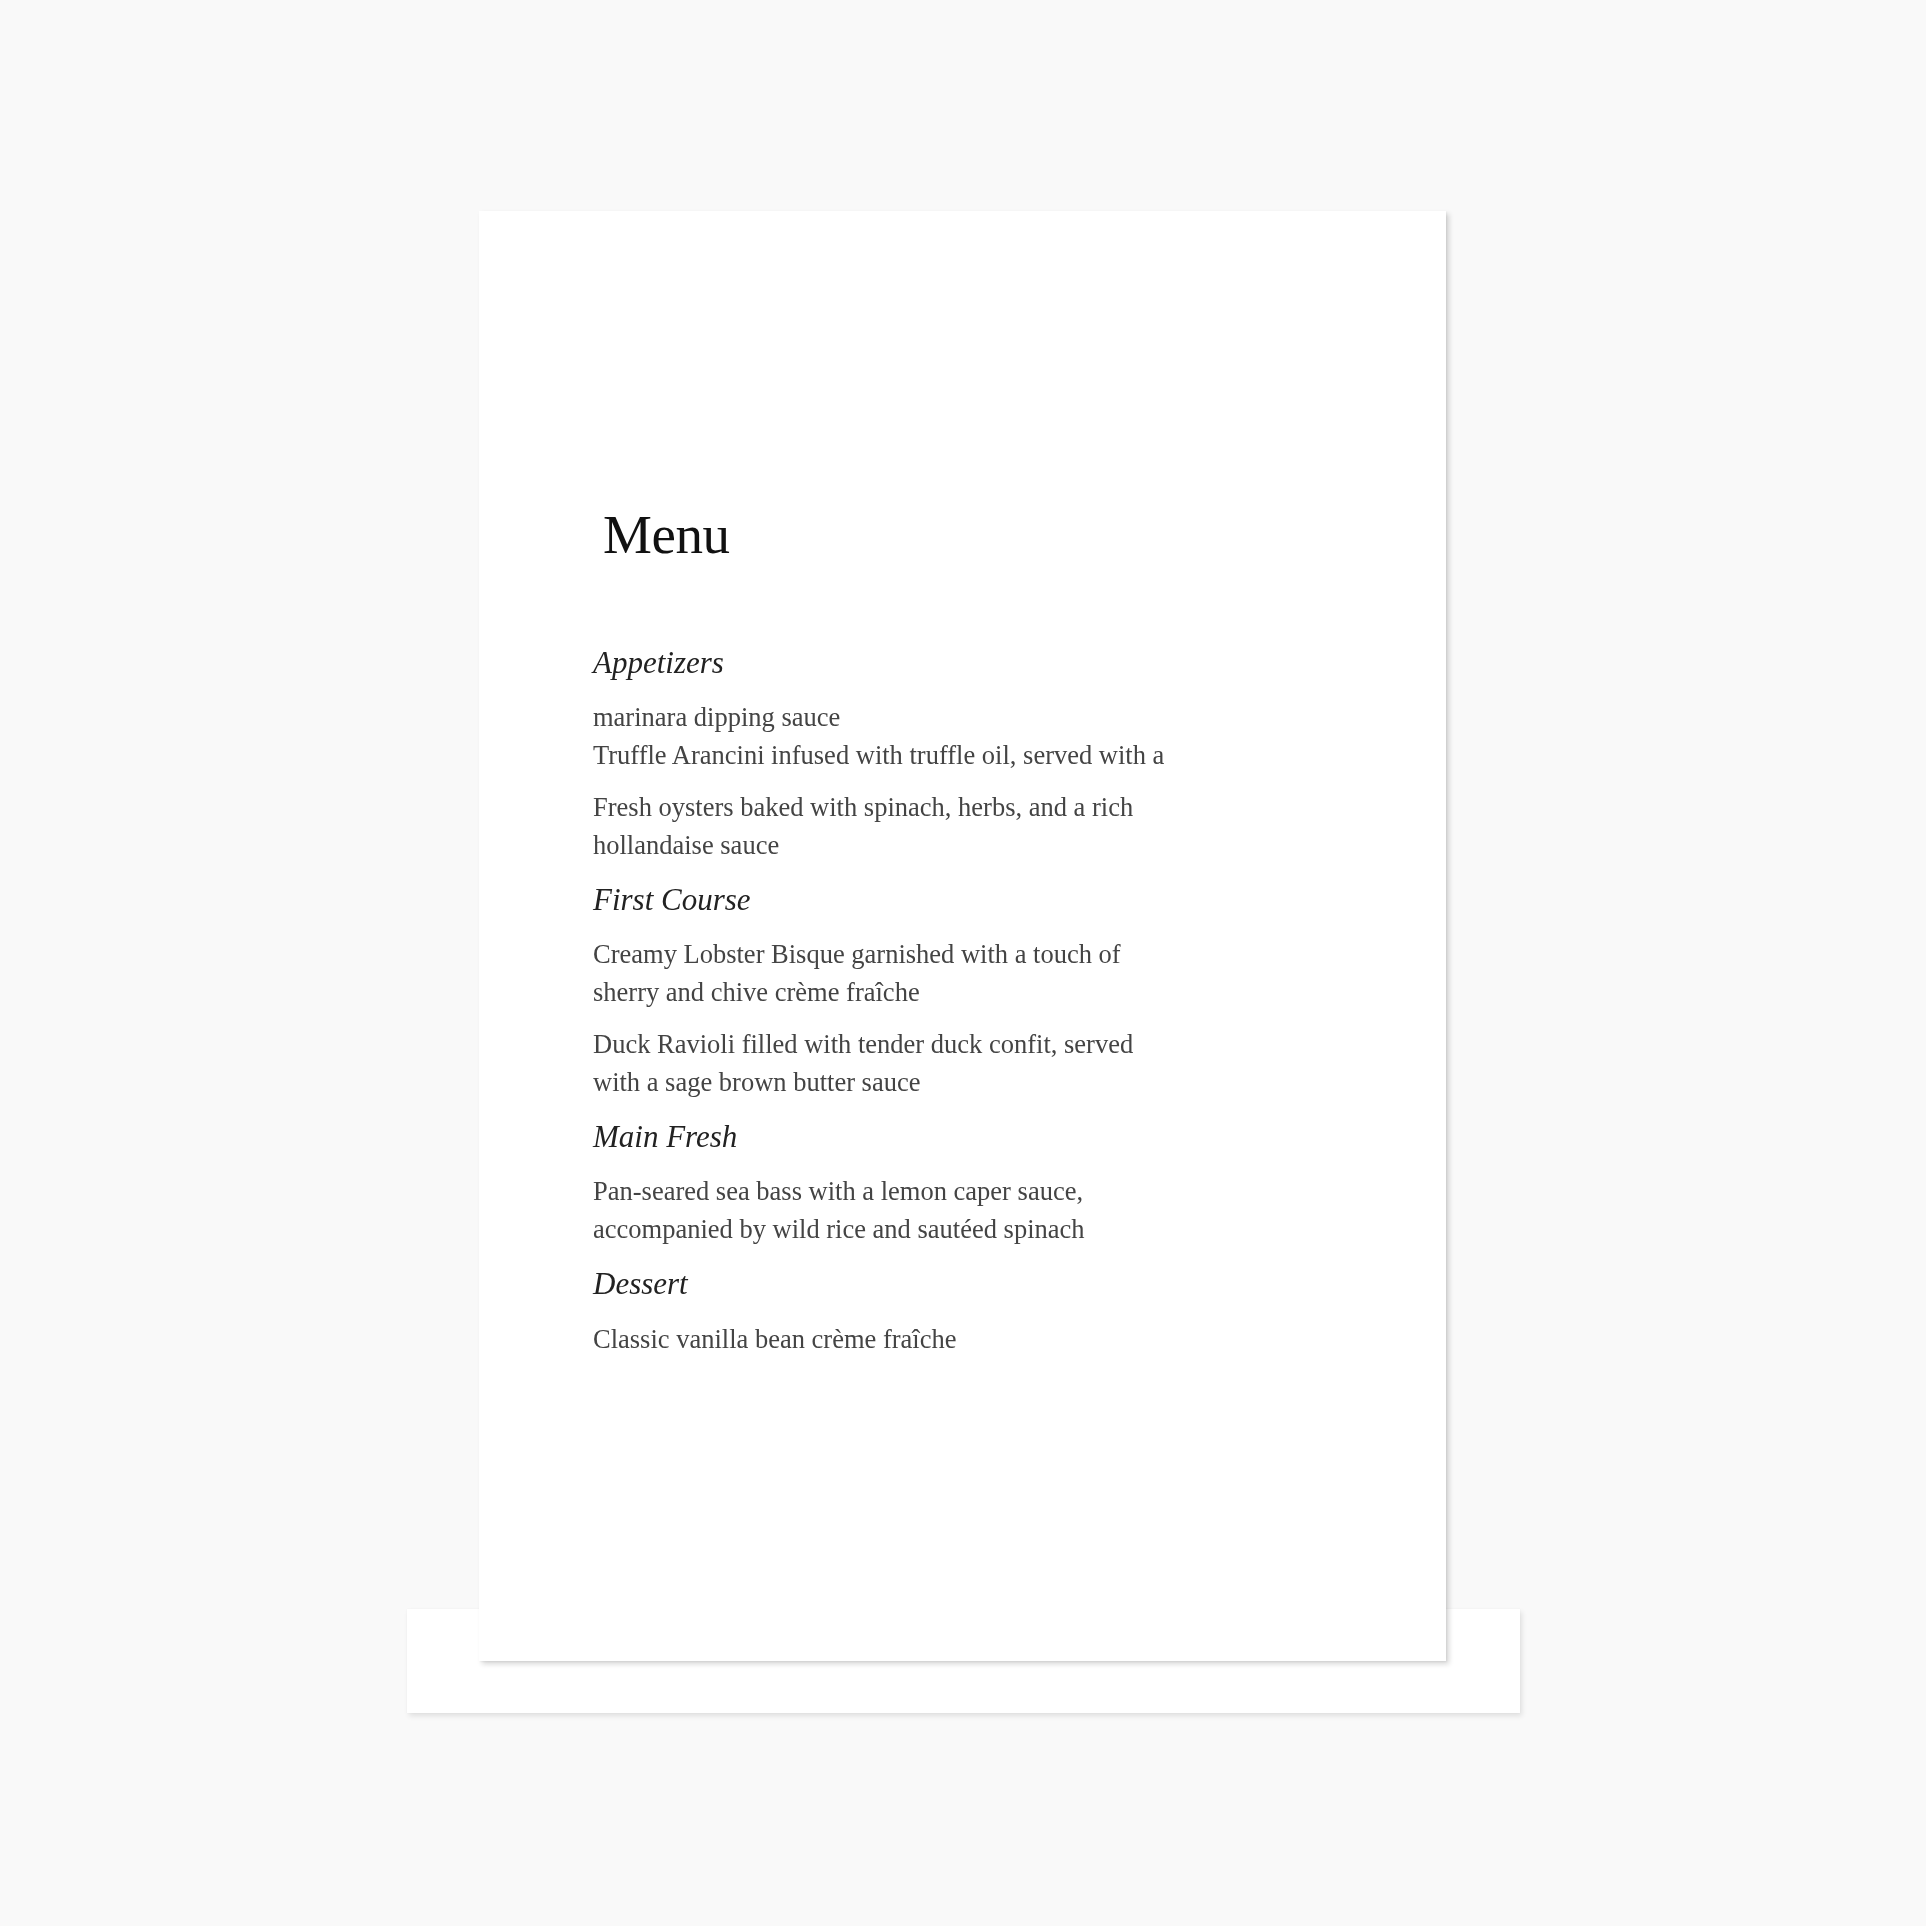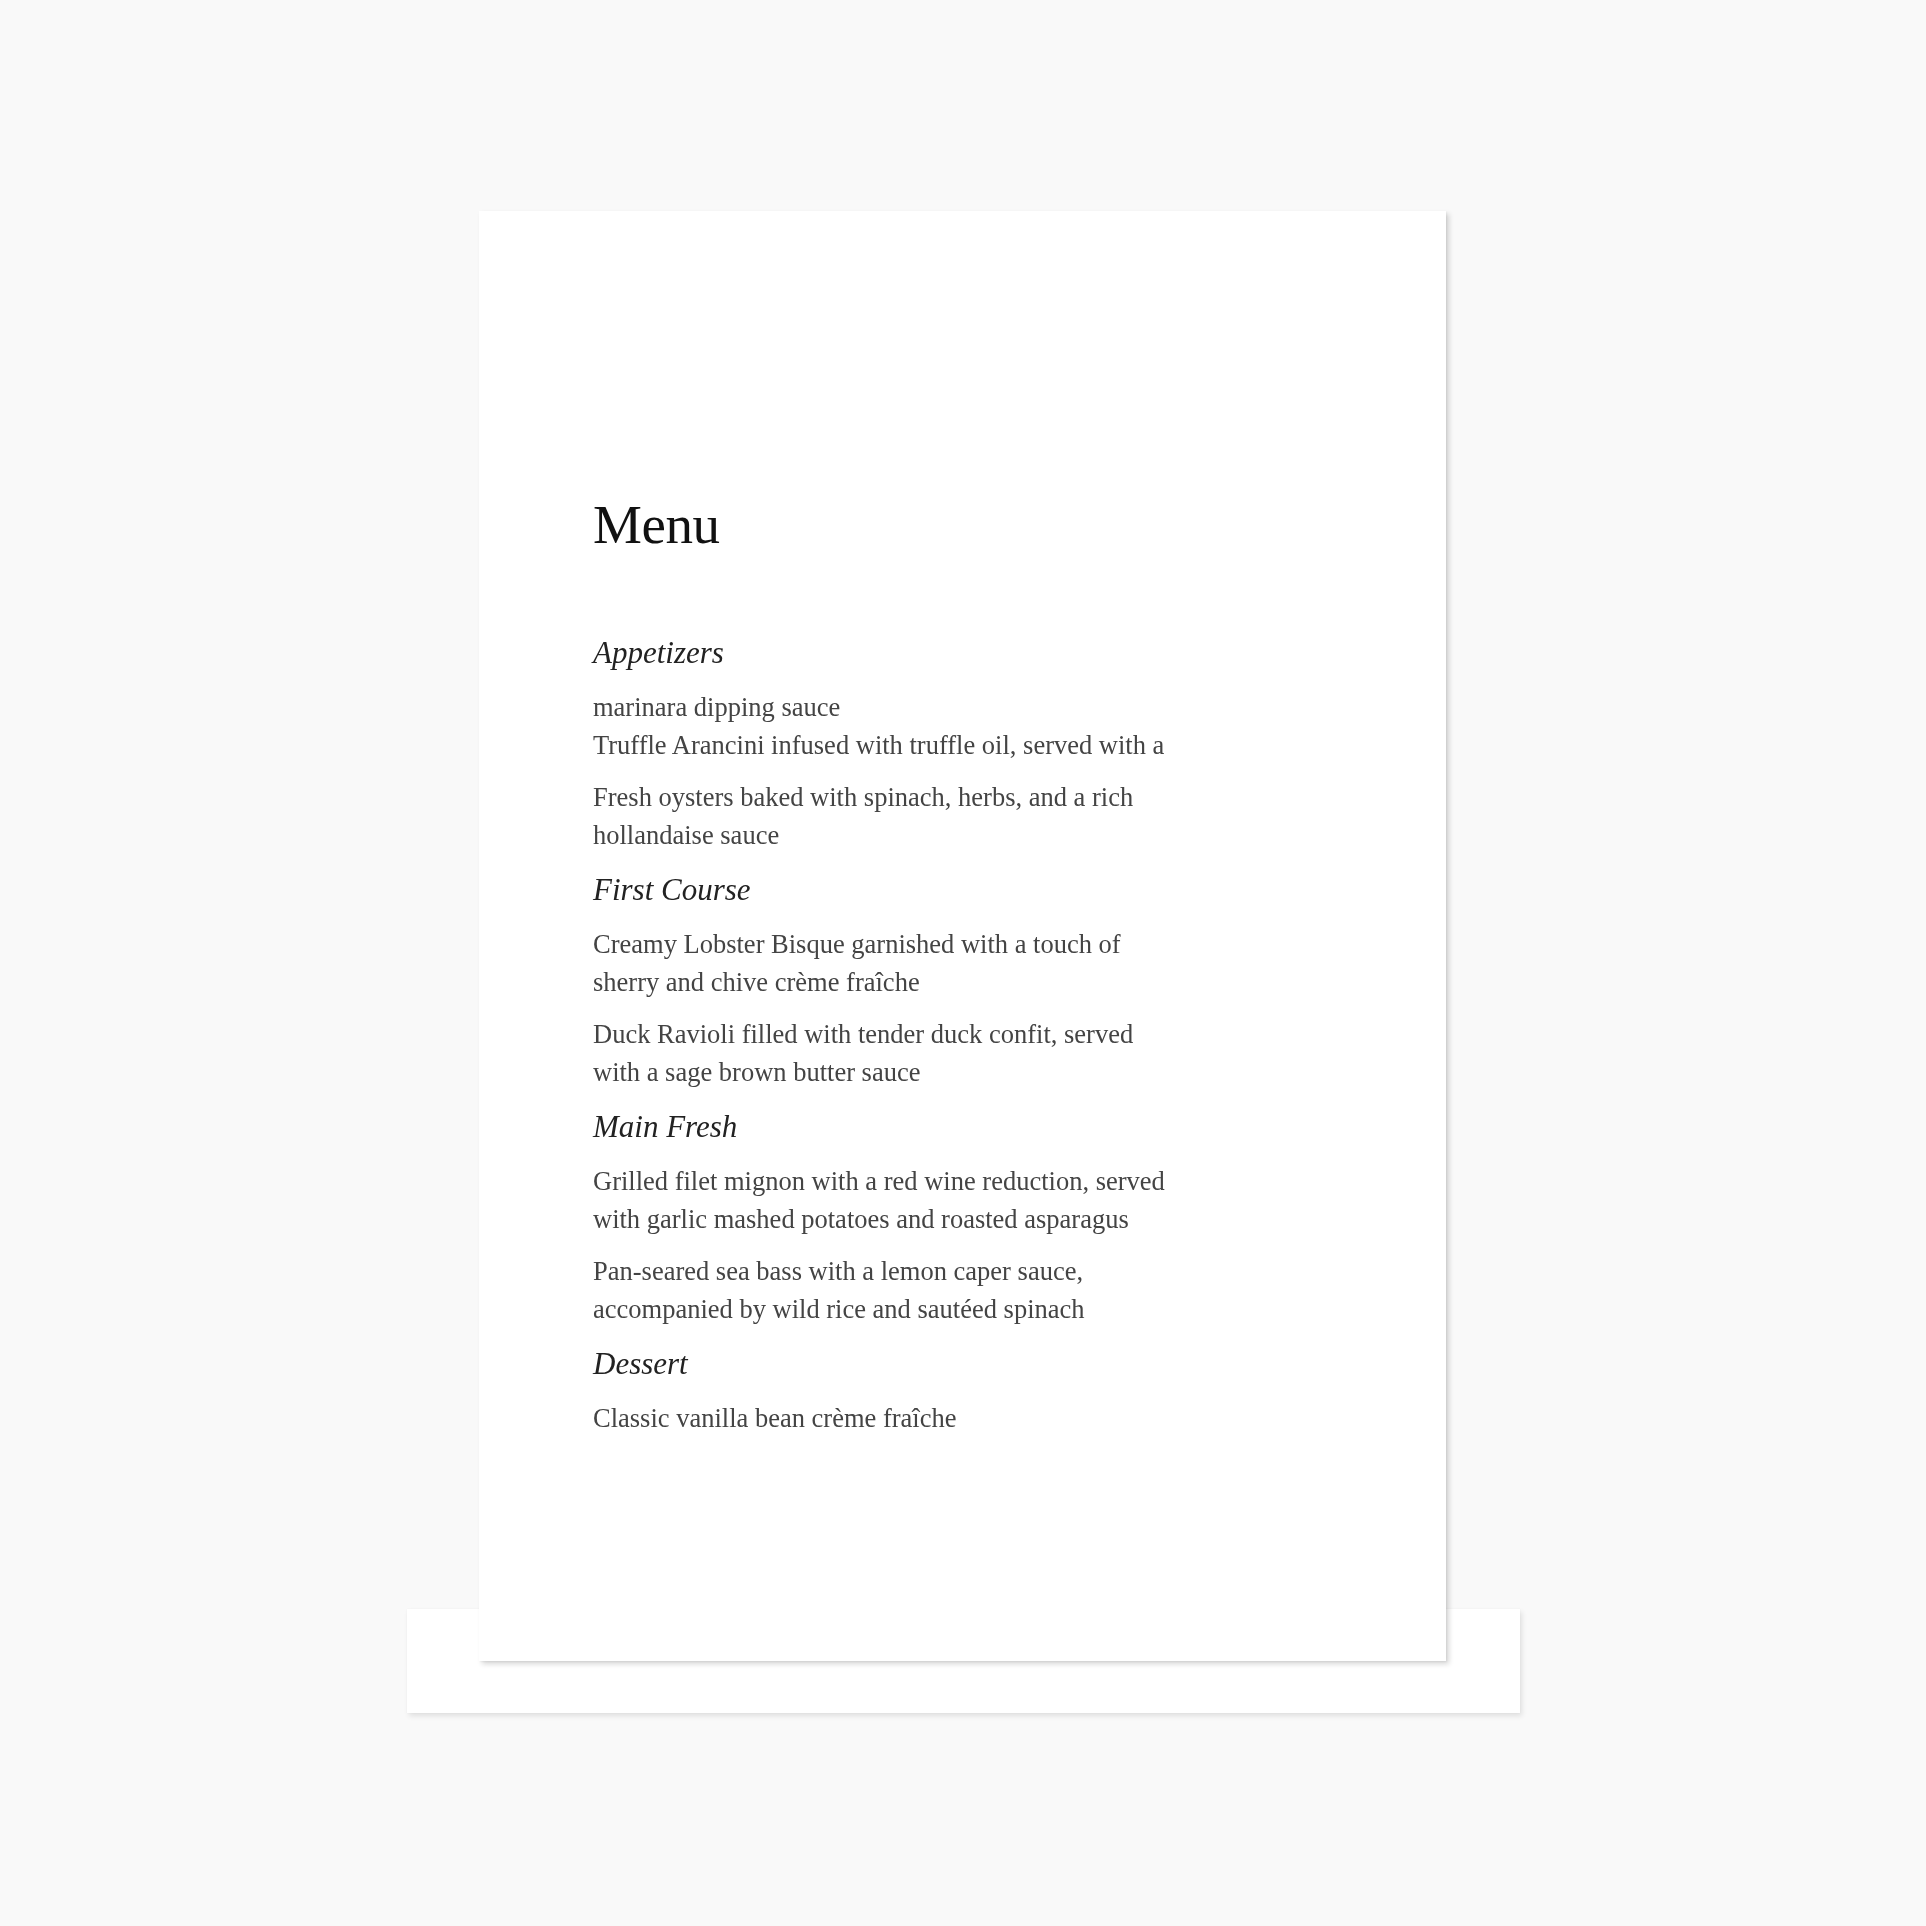--- a/index.html
+++ b/index.html
@@ -32,21 +32,21 @@
     background: #ffffff;
     box-shadow: 2.6px 3.4px 5.1px rgba(0,0,0,0.16), 0.9px 0.9px 1.7px rgba(0,0,0,0.05);
   }
   .card-content {
     position: absolute;
     left: 114px;
     top: 284px;
     width: 651px;
   }
   .menu-title {
-    margin: 0;
+    margin: 10px;
     font-size: 55px;
     line-height: 60px;
     font-weight: normal;
     color: #111111;
     letter-spacing: -0.4px;
   }
   .sections {
     margin-top: 79px;
   }
   .section {
@@ -102,24 +102,20 @@
         </p>
         <p class="dish">
           <span class="dish-line">Duck Ravioli filled with tender duck confit, served</span>
           <span class="dish-line">with a sage brown butter sauce</span>
         </p>
       </section>
 
       <section class="section">
         <h2 class="section-heading">Main Fresh</h2>
         <p class="dish">
-          <span class="dish-line">Grilled filet mignon with a red wine reduction, served</span>
-          <span class="dish-line">with garlic mashed potatoes and roasted asparagus</span>
-        </p>
-        <p class="dish">
           <span class="dish-line">Pan-seared sea bass with a lemon caper sauce,</span>
           <span class="dish-line">accompanied by wild rice and sautéed spinach</span>
         </p>
       </section>
 
       <section class="section">
         <h2 class="section-heading">Dessert</h2>
         <p class="dish">
           <span class="dish-line">Classic vanilla bean crème fraîche</span>
         </p>

